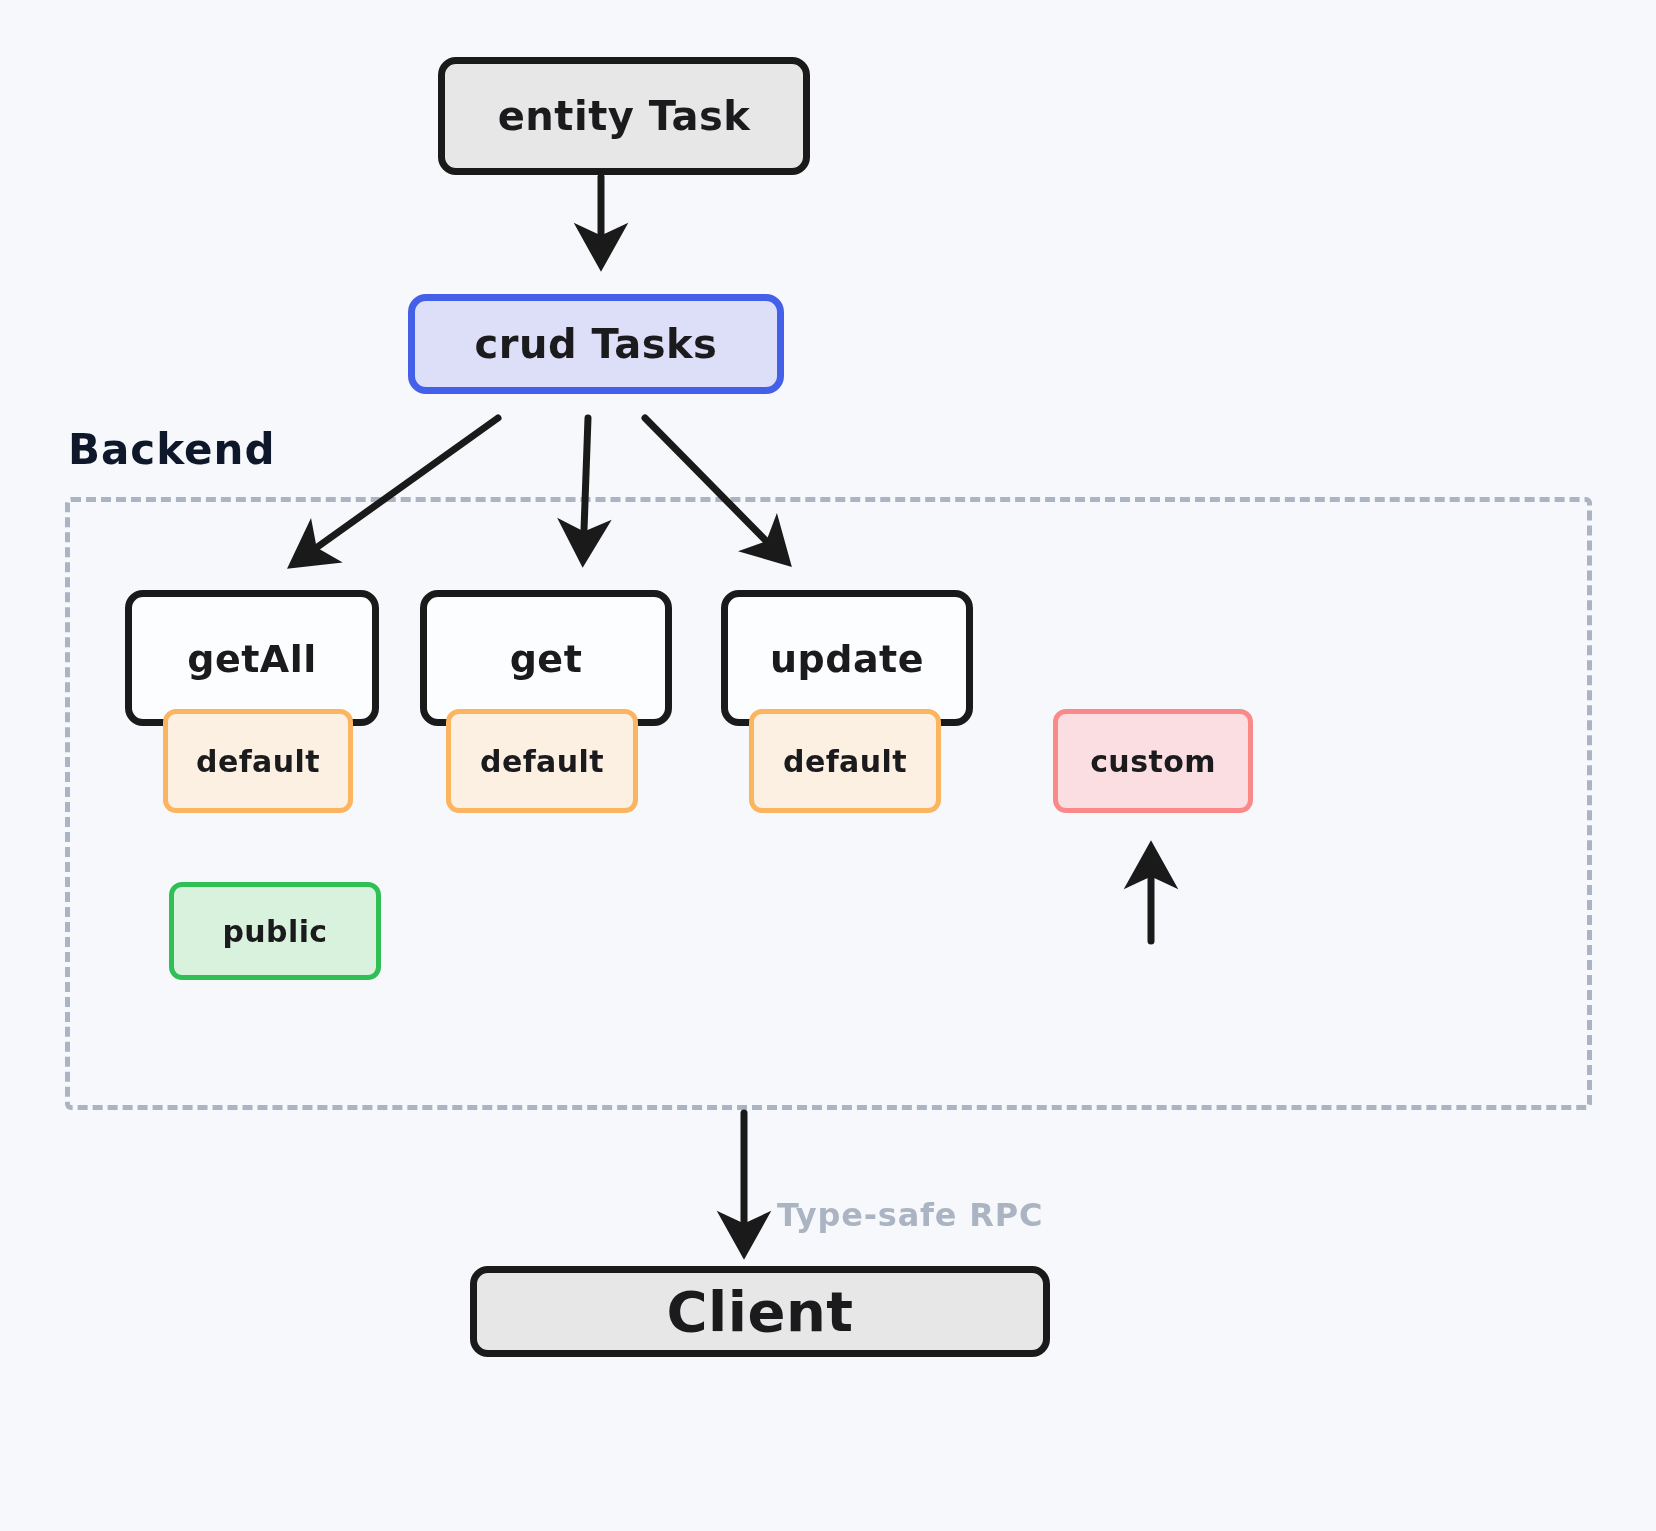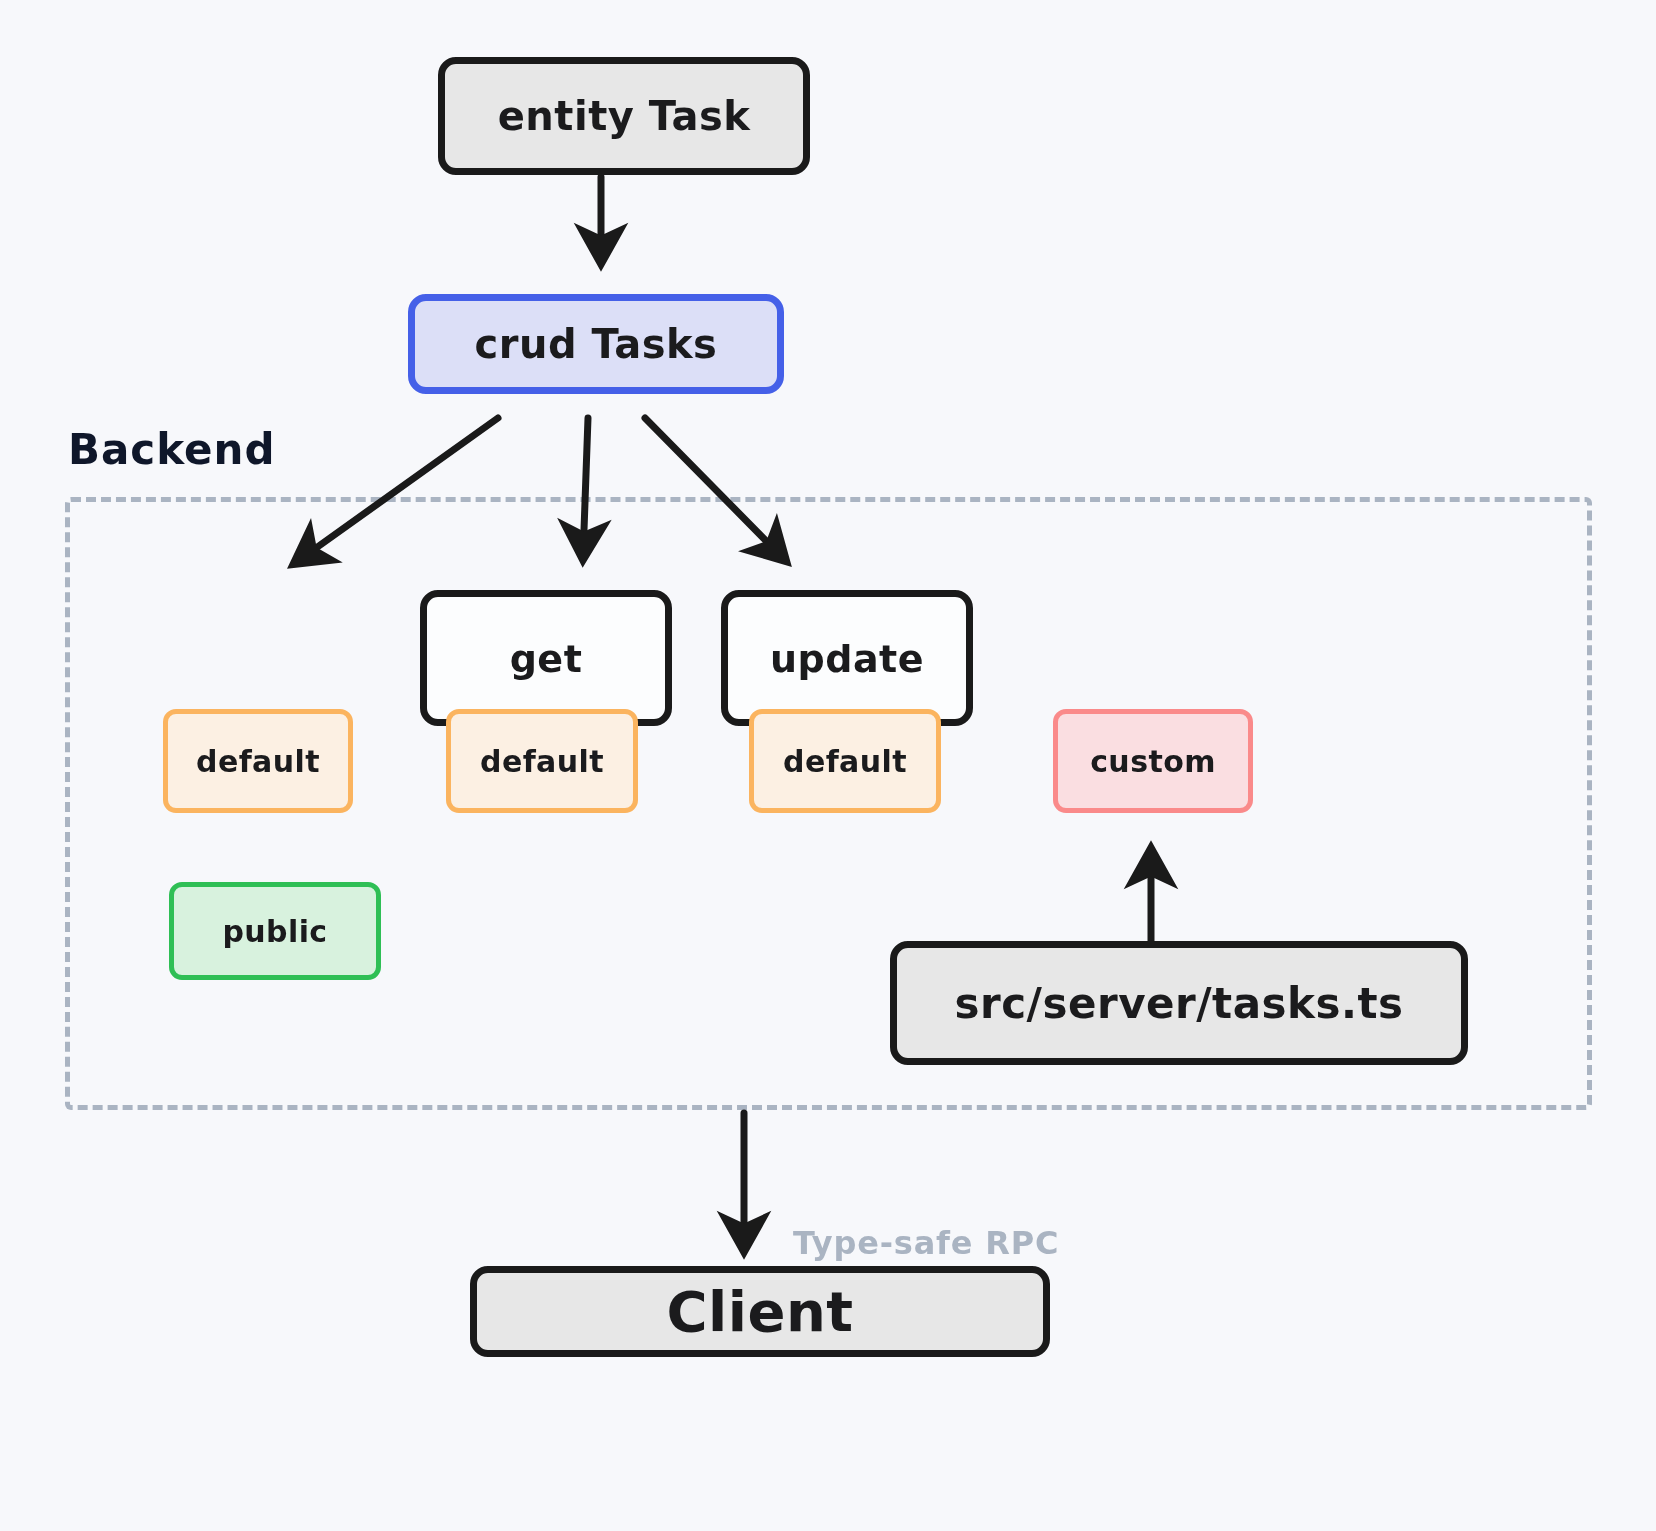--- a/index.html
+++ b/index.html
@@ -152,35 +152,35 @@
 
     <g>
       <line x1="744" y1="1113" x2="744" y2="1250" stroke="#1a1a1a" stroke-width="7" stroke-linecap="round" marker-end="url(#ah)"></line>
     </g>
   </svg>
 
   <div class="node node-shell" style="left:414px; top:57px; width:372px; height:118px;">entity Task</div>
 
   <div class="node node-accent" style="left:408px; top:294px; width:376px; height:100px;">crud Tasks</div>
 
+  <div class="node node-method" style="left:125px; top:590px; width:254px; height:136px;">getAll</div>
 
   <div class="node node-method" style="left:420px; top:590px; width:252px; height:136px;">get</div>
 
   <div class="node node-method" style="left:721px; top:590px; width:252px; height:136px;">update</div>
 
 
   <div class="badge badge-default" style="left:163px; top:709px; width:190px; height:104px;">default</div>
 
   <div class="badge badge-default" style="left:446px; top:709px; width:192px; height:104px;">default</div>
 
   <div class="badge badge-default" style="left:749px; top:709px; width:192px; height:104px;">default</div>
 
   <div class="badge badge-custom" style="left:1053px; top:709px; width:200px; height:104px;">custom</div>
 
   <div class="badge badge-public" style="left:169px; top:844px; width:212px; height:98px;margin-top:38px;">public</div>
 
-  <div class="node node-shell" style="left:866px; top:941px; width:578px; height:124px; font-size:42px;">src/server/tasks.ts</div>
 
-  <div class="edge-label" style="left:777px; top:1224px;margin-left:16px;">Type-safe RPC</div>
+  <div class="edge-label" style="left:777px; top:1196px;">Type-safe RPC</div>
 
   <div class="node node-shell" style="left:446px; top:1266px; width:580px; height:91px; font-size:56px;">Client</div>
 
 </div>
 
 </body></html>

